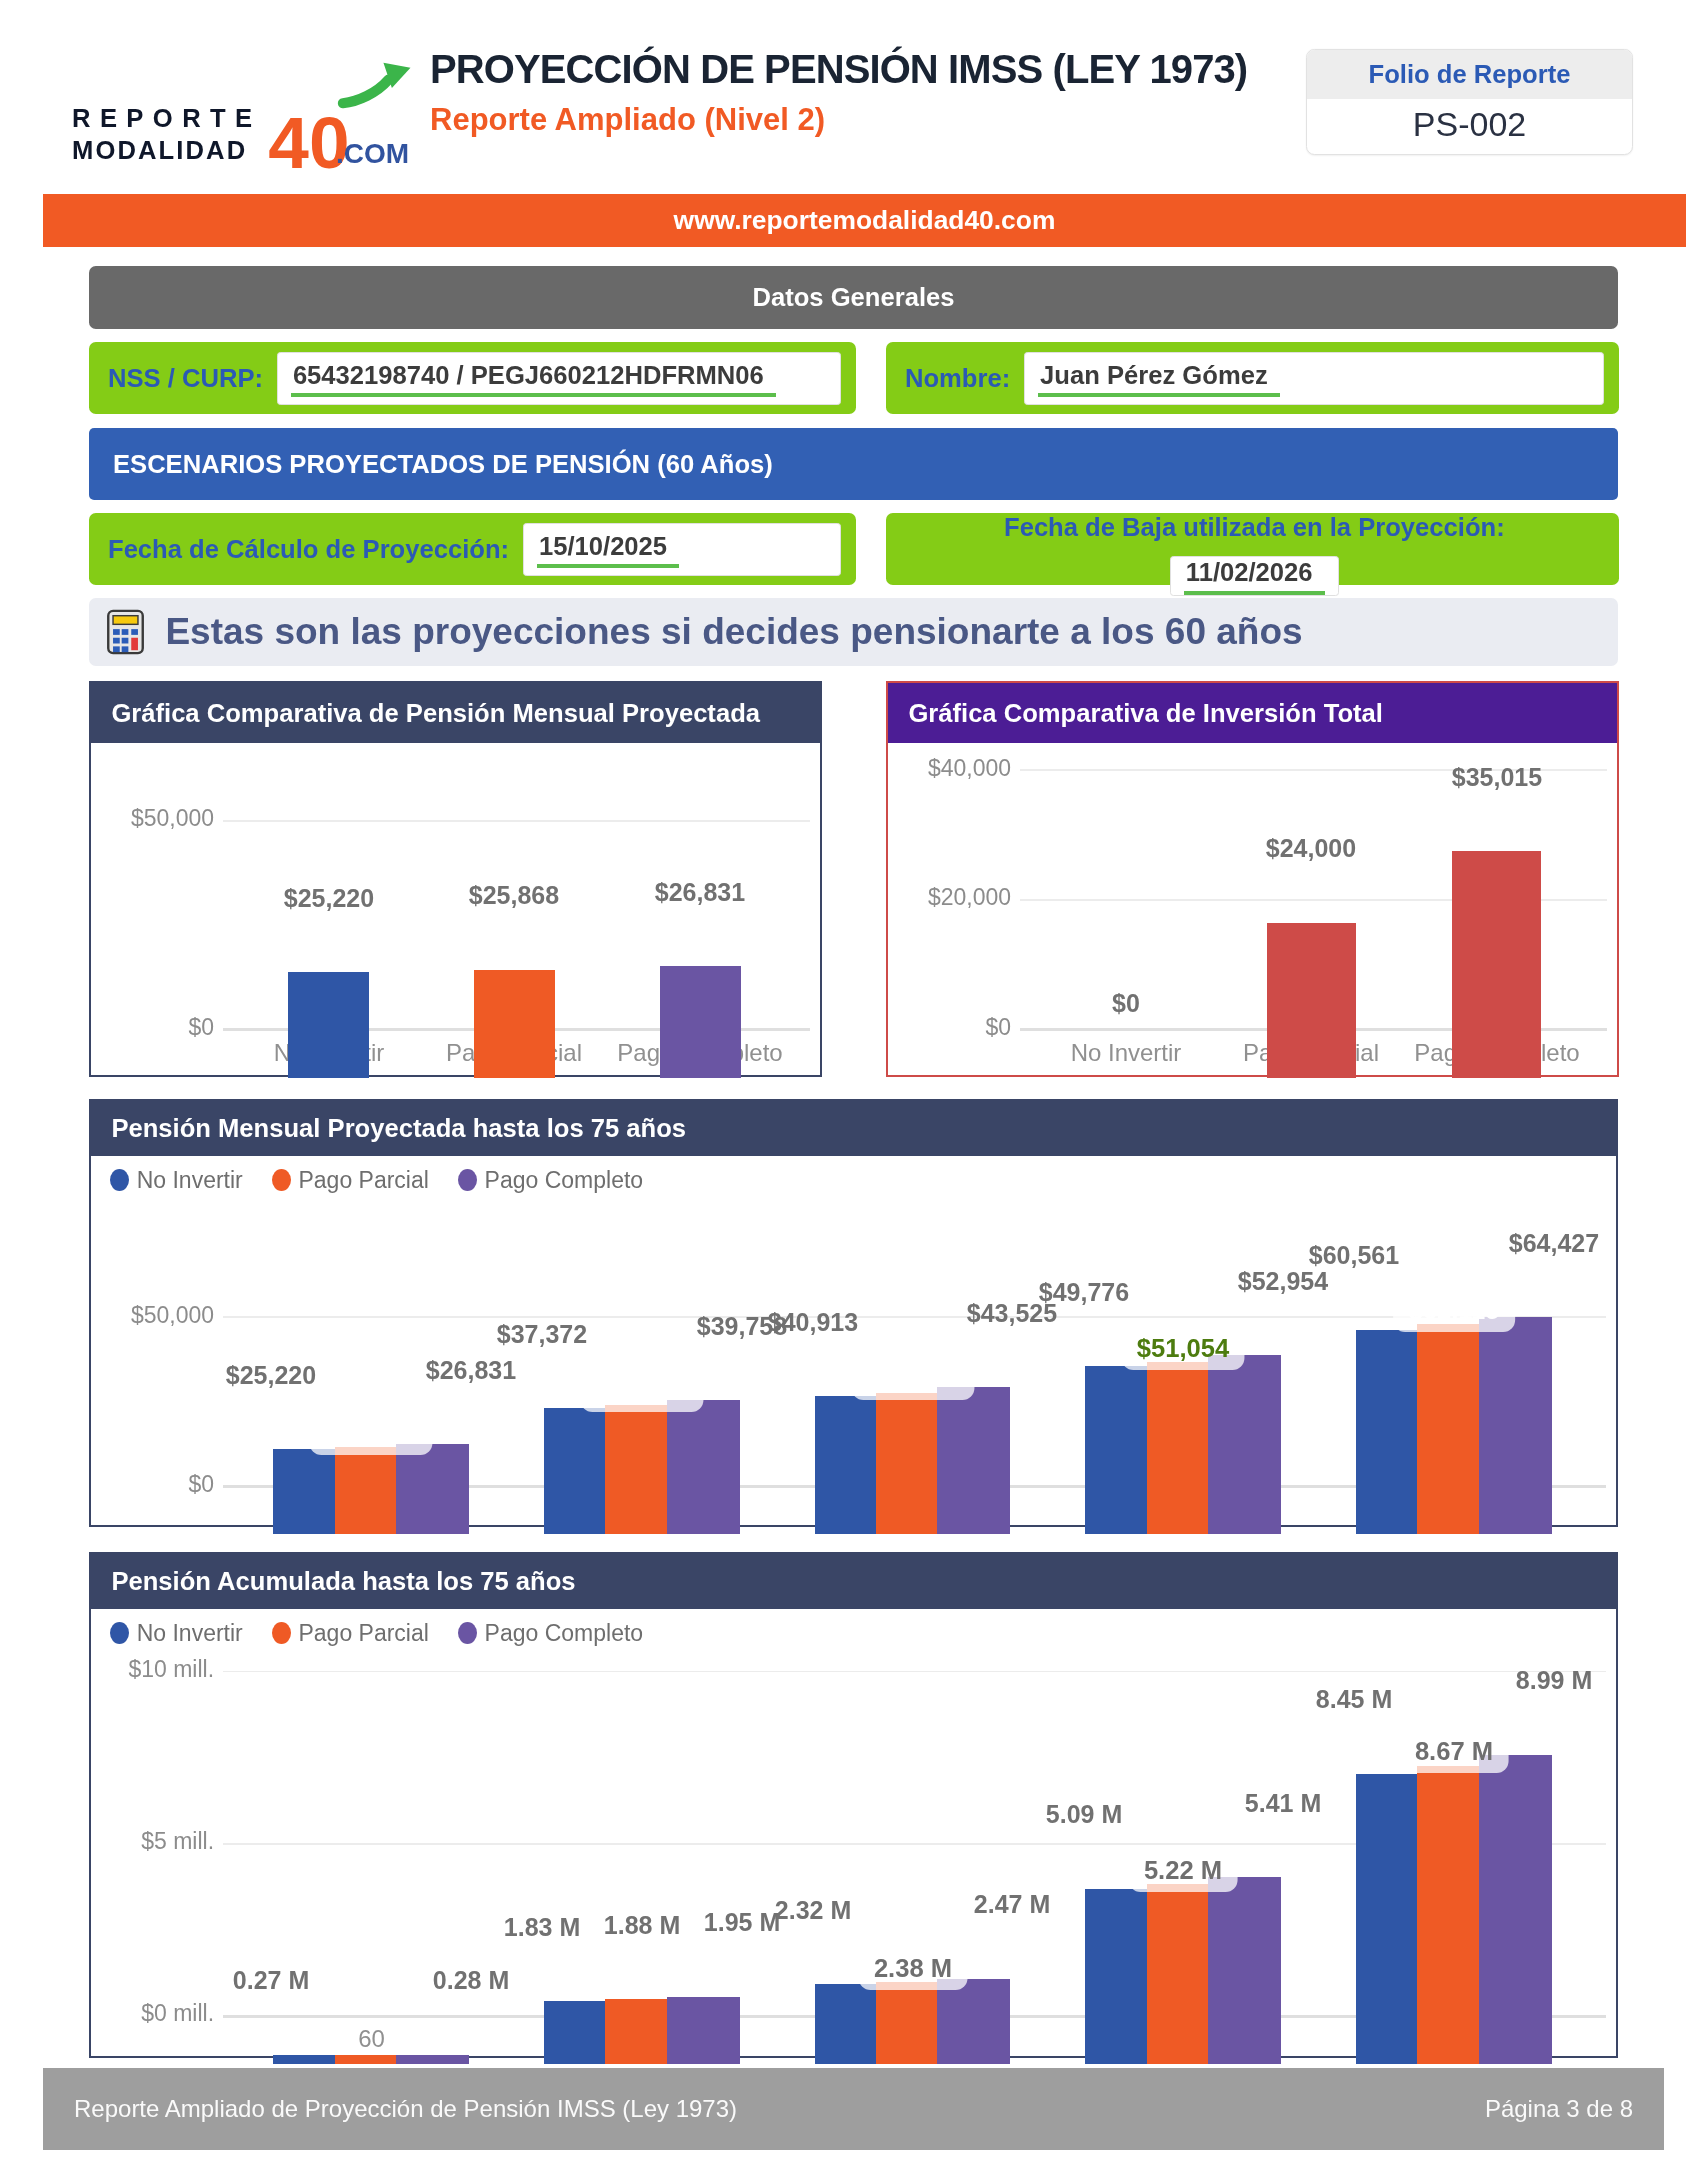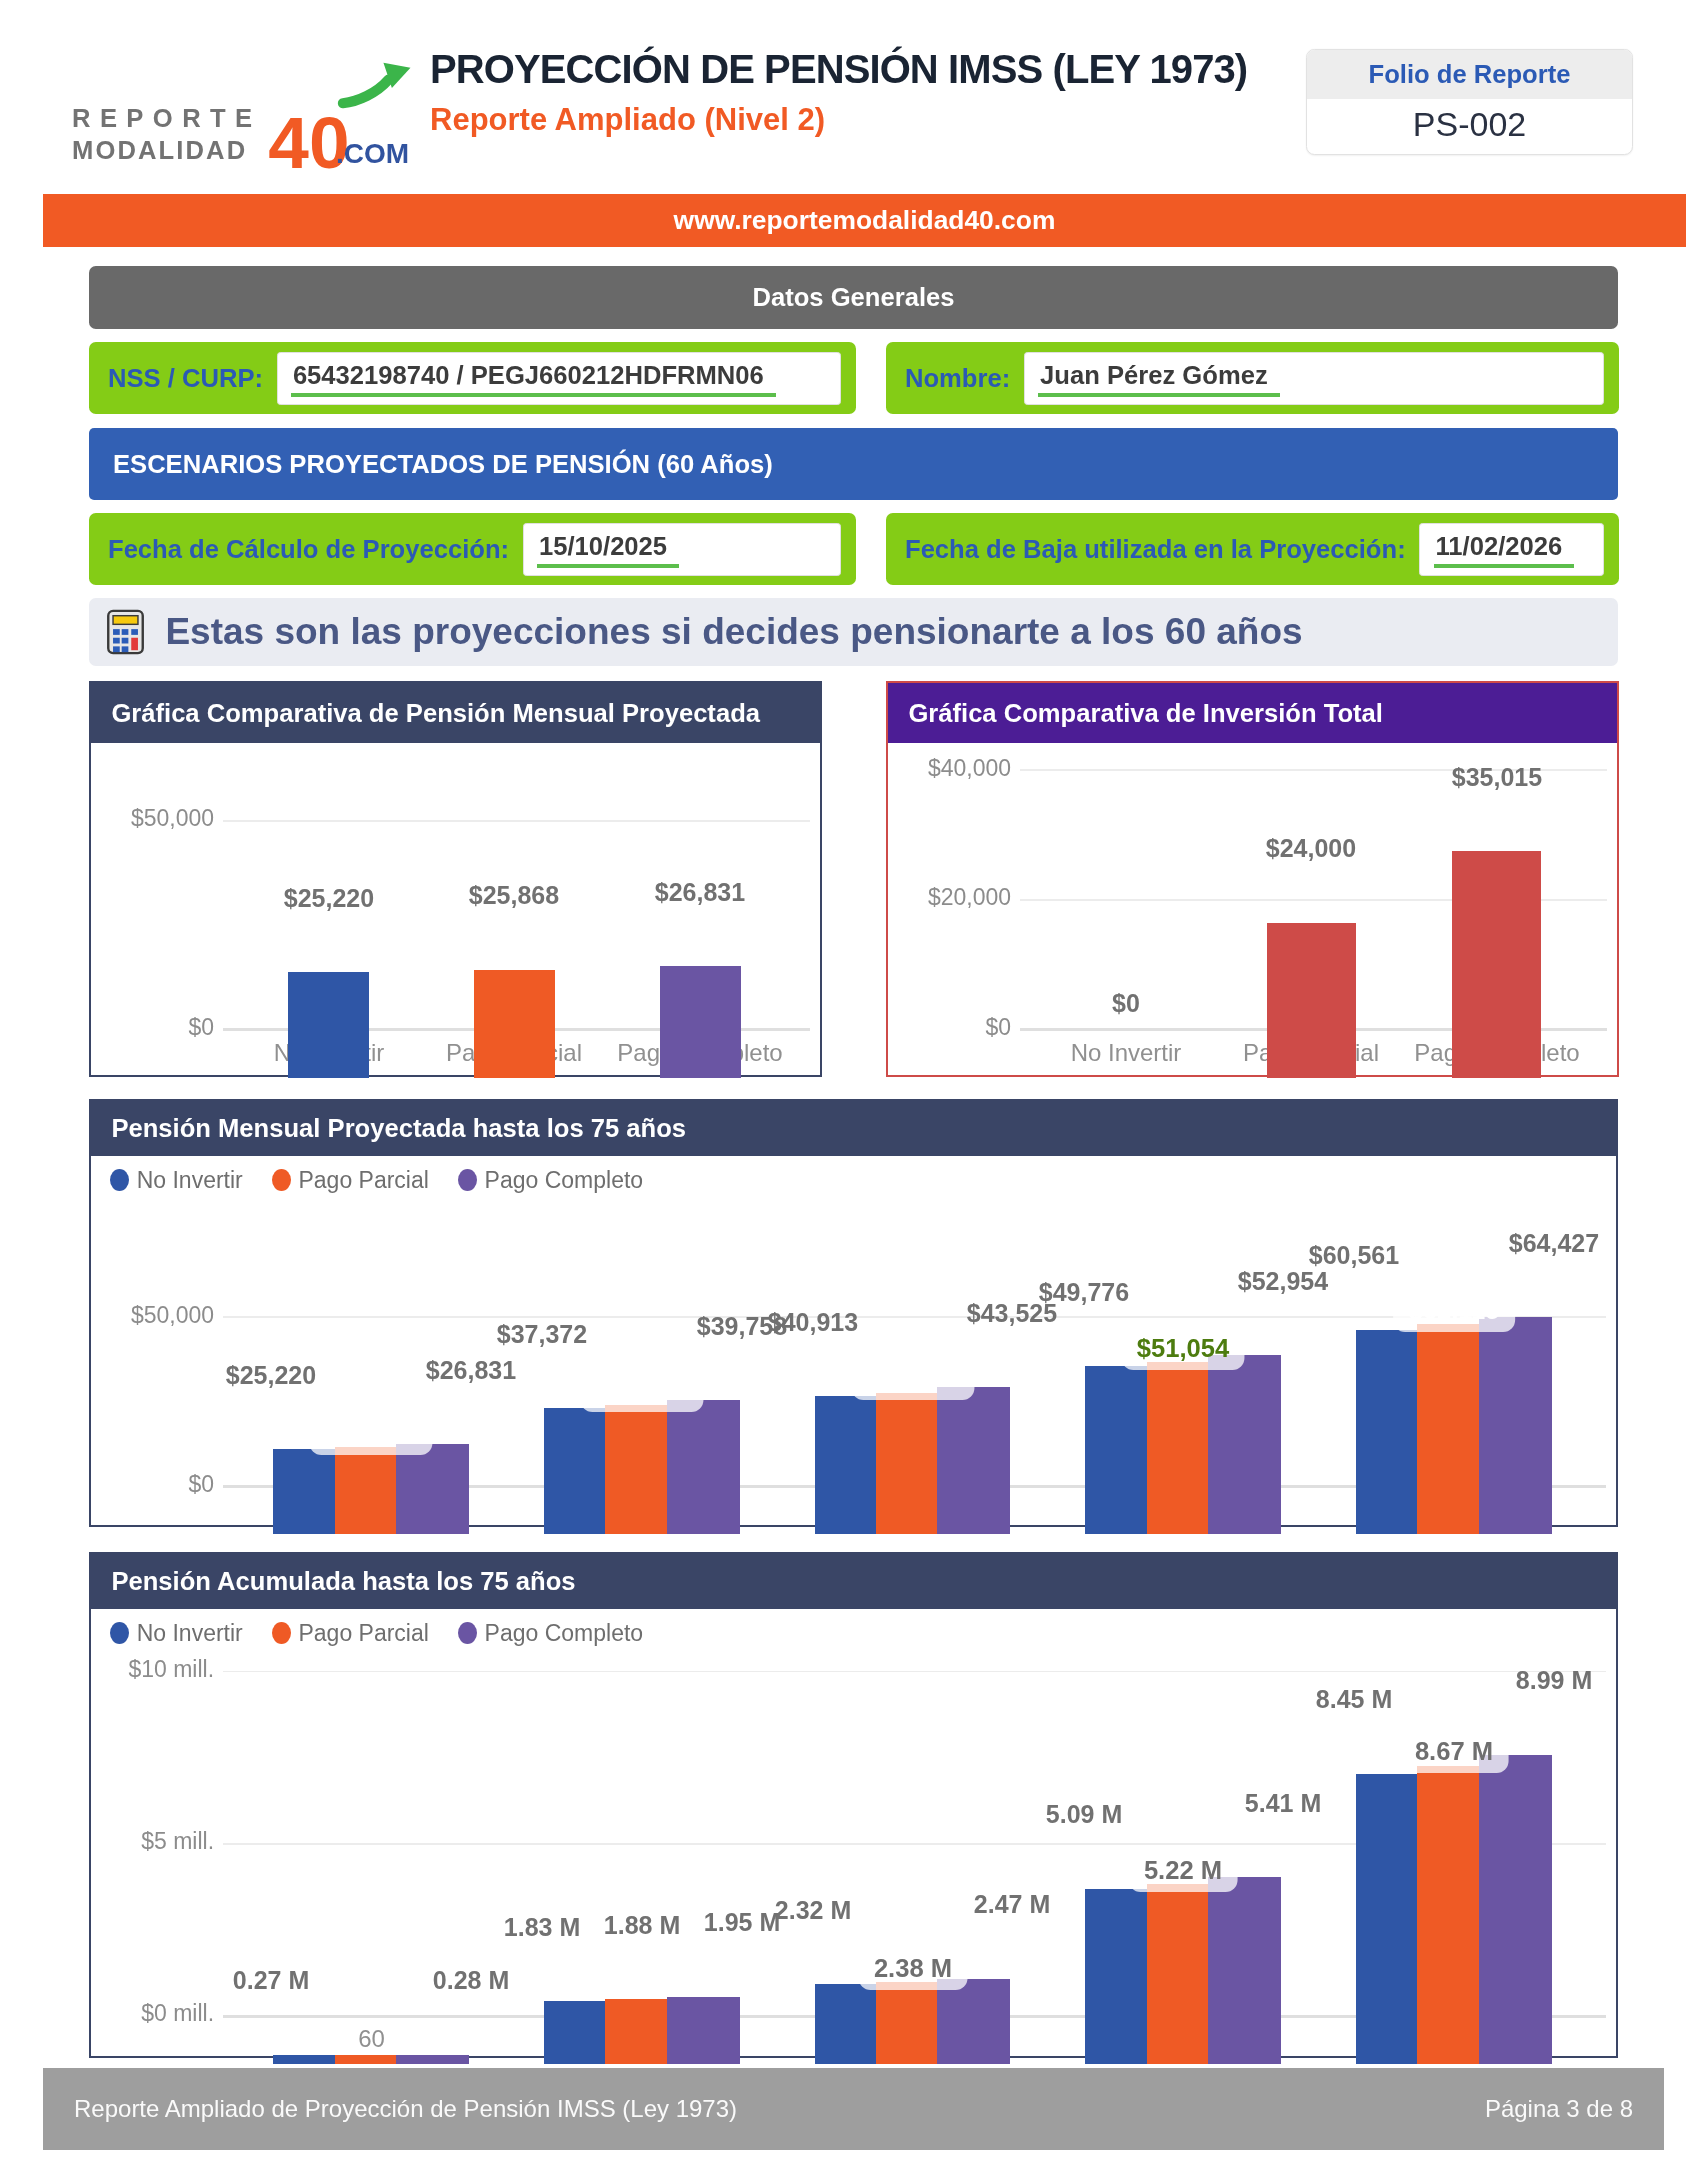--- a/index.html
+++ b/index.html
@@ -1,21 +1,21 @@
 <!DOCTYPE html>
 <html style="font-size:13.6px"><head>
 <meta charset="utf-8">
 <style>
   html,body{margin:0;padding:0;background:#ffffff;}
   body{width:1706px;height:2181px;position:relative;font-family:"Liberation Sans","DejaVu Sans",sans-serif;}
   #page{position:absolute;inset:0;background:#fff;overflow:hidden;}
 
   
   .logo{position:absolute;left:72px;top:61px;display:flex;align-items:flex-end;}
-  .logo-txt{display:flex;flex-direction:column;color:#737373;font-weight:bold;margin-bottom:6.8px;}
+  .logo-txt{display:flex;flex-direction:column;color:#0f172a;font-weight:bold;margin-bottom:6.8px;}
   .logo-top{font-size:25.6px;letter-spacing:9.4px;}
   .logo-bottom{font-size:25.6px;letter-spacing:2.1px;margin-top:2.6px;}
   .logo-40{font-size:73px;font-weight:bold;color:#F15A24;line-height:.78;margin-left:6.8px;}
   .logo-right{display:flex;flex-direction:column;align-items:flex-start;margin-left:-13.6px;margin-bottom:1.7px;gap:33px;}
   .logo-com{font-size:28px;font-weight:bold;color:#31539F;margin-top:-5.1px;}
   .title-block{position:absolute;left:430px;top:47px;width:835px;}
   .title{font-size:40px;font-weight:bold;color:#1A2433;letter-spacing:-0.9px;white-space:nowrap;}
   .subtitle{font-size:31px;font-weight:bold;color:#F15A24;margin-top:10.2px;}
   .folio{position:absolute;left:1306px;top:49px;width:325px;height:104px;border:1.7px solid #E2E2E2;border-radius:8.5px;overflow:hidden;background:#fff;box-shadow:0 0.9px 1.7px rgba(0,0,0,.06);}
   .folio-label{height:49px;background:#EDEDED;color:#2B5AB5;font-weight:bold;font-size:25.6px;text-align:center;line-height:49px;}
@@ -29,21 +29,21 @@
   .bar-blue .b2{color:rgba(255,255,255,.88);font-size:25px;font-style:italic;margin-left:15.3px;white-space:nowrap;}
 
   
   .fbox{position:absolute;height:72px;background:#84cc16;border-radius:6.8px;display:flex;align-items:center;gap:13.6px;padding:0 15.3px 0 19px;box-sizing:border-box;}
   .flabel{color:#2B5AB5;font-weight:bold;font-size:25.6px;white-space:nowrap;}
   .finput{flex:1;background:#fff;border:0.9px solid #E0E0E0;border-radius:3.4px;height:53px;display:flex;align-items:center;padding:0 13.6px;box-sizing:border-box;min-width:0;}
   .fval{font-size:25.6px;color:#3C3C3C;border-bottom:4.3px solid #5CBE4C;padding:1.7px 12px 3.4px 1.7px;white-space:nowrap;font-weight:bold;}
   #f-nss{left:89px;top:342px;width:767px;}
   #f-nombre{left:886px;top:342px;width:733px;}
   #f-calc{left:89px;top:513px;width:767px;}
-  #f-baja{left:886px;top:513px;width:733px;}
+  #f-baja{left:886px;top:513px;width:733px;flex-direction:column;}
 
   
   .heading-strip{position:absolute;left:89px;top:598px;width:1529px;height:68px;background:#EAECF2;border-radius:6.8px;display:flex;align-items:center;gap:20.4px;padding-left:17px;box-sizing:border-box;}
   .heading-strip .htxt{font-size:37px;font-weight:bold;color:#4A5885;}
 
   
   .chart{position:absolute;border:2.6px solid #3A4566;background:#fff;box-sizing:border-box;}
   #c0{left:89px;top:681px;width:733px;height:396px;}
   #c1{left:886px;top:681px;width:733px;height:396px;border-color:#CE4B48;}
   #c2{left:89px;top:1099px;width:1529px;height:428px;}

